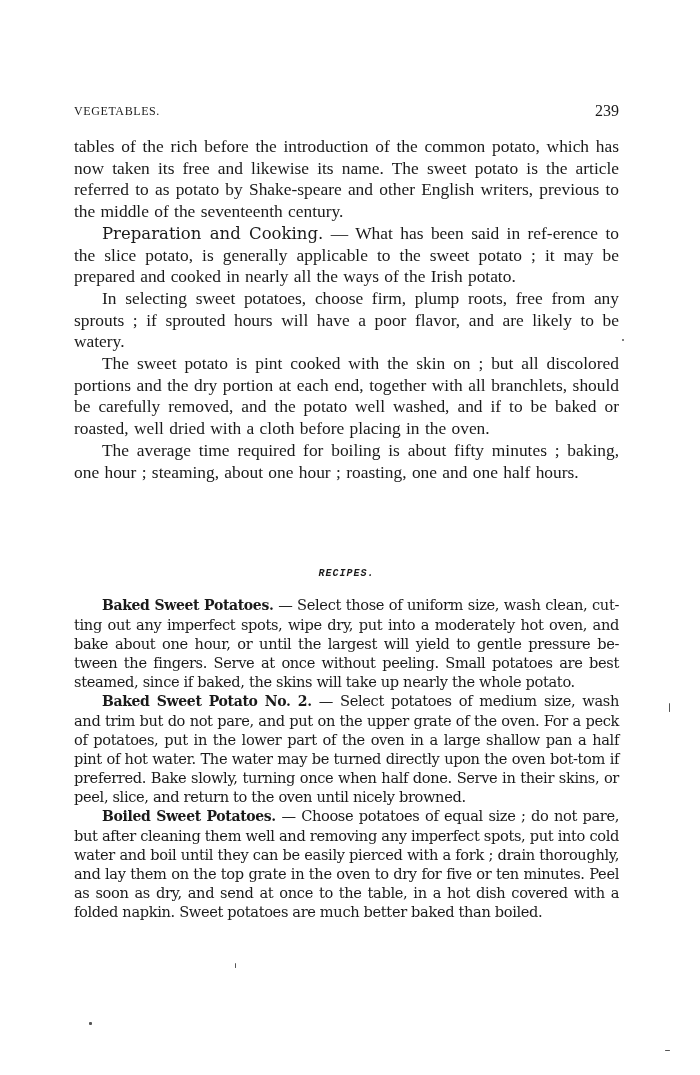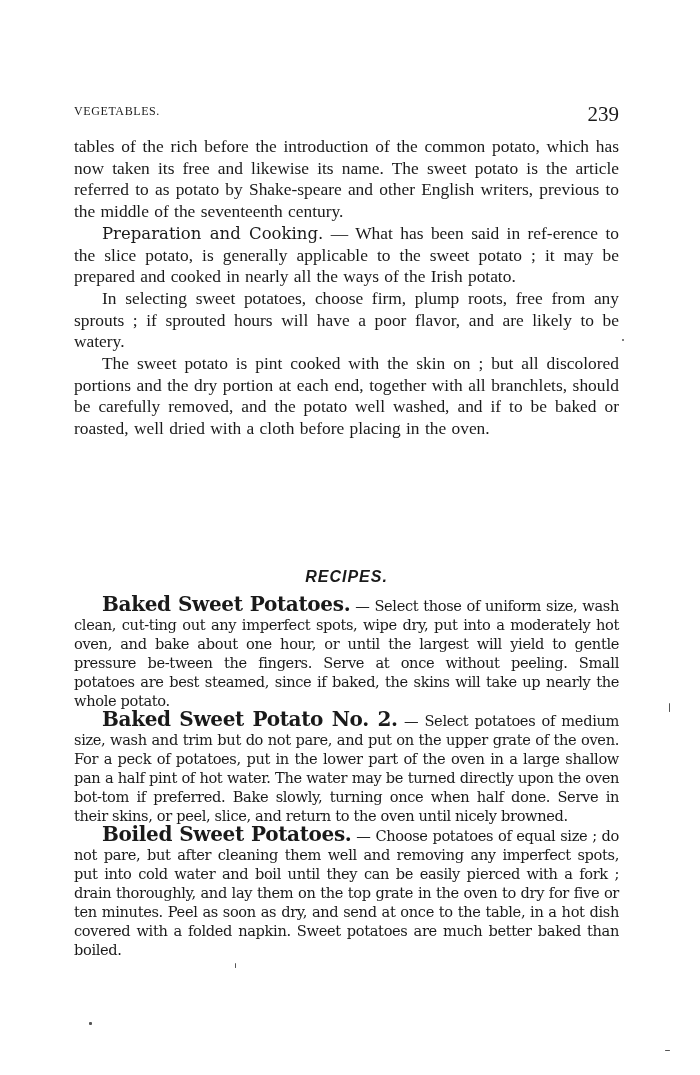--- a/index.html
+++ b/index.html
@@ -34,21 +34,21 @@
       width: 545px;
       text-align: left;
       font-size: 12px;
       letter-spacing: 0.6px;
       top: 2px;
     }
     .page-number {
       position: absolute;
       right: 0;
       top: 0;
-      font-size: 21px;
+      font-size: 16px;
     }
     .body-text {
       position: absolute;
       top: 136px;
       left: 0;
       width: 545px;
       font-size: 17.4px;
       line-height: 21.7px;
       text-align: justify;
       word-spacing: 1px;
@@ -63,44 +63,44 @@
       font-weight: normal;
       font-family: "DejaVu Serif", "Liberation Serif", serif;
       font-size: 16.5px;
     }
     .recipes-heading {
       position: absolute;
       top: 568px;
       left: 0;
       width: 545px;
       text-align: center;
-      font-family: Liberation Sans, sans-serif;
+      font-family: Liberation Mono, monospace;
       font-style: italic;
       font-weight: bold;
-      font-size: 16px;
+      font-size: 10px;
       letter-spacing: 1px;
     }
     .recipes {
       position: absolute;
       top: 595px;
       left: 0;
       width: 545px;
       font-size: 14.6px;
       line-height: 19px;
       text-align: justify;
       font-family: "DejaVu Serif", "Liberation Serif", serif;
       letter-spacing: -0.35px;
     }
     .recipes p {
       margin: 0;
       text-indent: 28px;
     }
     .recipe-title {
       font-weight: bold;
-      font-size: 20px;
+      font-size: 14px;
     }
     .speck {
       position: absolute;
       background: #555;
       border-radius: 1px;
     }
   </style>
 </head>
 <body>
 
@@ -117,20 +117,23 @@
     </p>
     <p class="indent">
       <span class="run-in-head">Preparation and Cooking.</span><span> — What has been said in ref-erence to the slice potato, is generally applicable to the sweet potato ; it may be prepared and cooked in nearly all the ways of the Irish potato.</span>
     </p>
     <p class="indent">
       <span>In selecting sweet potatoes, choose firm, plump roots, free from any sprouts ; if sprouted hours will have a poor flavor, and are likely to be watery.</span>
     </p>
     <p class="indent">
       <span>The sweet potato is pint cooked with the skin on ; but all discolored portions and the dry portion at each end, together with all branchlets, should be carefully removed, and the potato well washed, and if to be baked or roasted, well dried with a cloth before placing in the oven.</span>
     </p>
+    <p class="indent">
+      <span>The average time required for boiling is about fifty minutes ; baking, one hour ; steaming, about one hour ; roasting, one and one half hours.</span>
+    </p>
   </div>
 
   <div class="recipes-heading">RECIPES.</div>
 
   <div class="recipes">
     <p>
       <span class="recipe-title">Baked Sweet Potatoes.</span><span> — Select those of uniform size, wash clean, cut-ting out any imperfect spots, wipe dry, put into a moderately hot oven, and bake about one hour, or until the largest will yield to gentle pressure be-tween the fingers.  Serve at once without peeling.  Small potatoes are best steamed, since if baked, the skins will take up nearly the whole potato.</span>
     </p>
     <p>
       <span class="recipe-title">Baked Sweet Potato No. 2.</span><span> — Select potatoes of medium size, wash and trim but do not pare, and put on the upper grate of the oven.  For a peck of potatoes, put in the lower part of the oven in a large shallow pan a half pint of hot water.  The water may be turned directly upon the oven bot-tom if preferred.  Bake slowly, turning once when half done.  Serve in their skins, or peel, slice, and return to the oven until nicely browned.</span>

